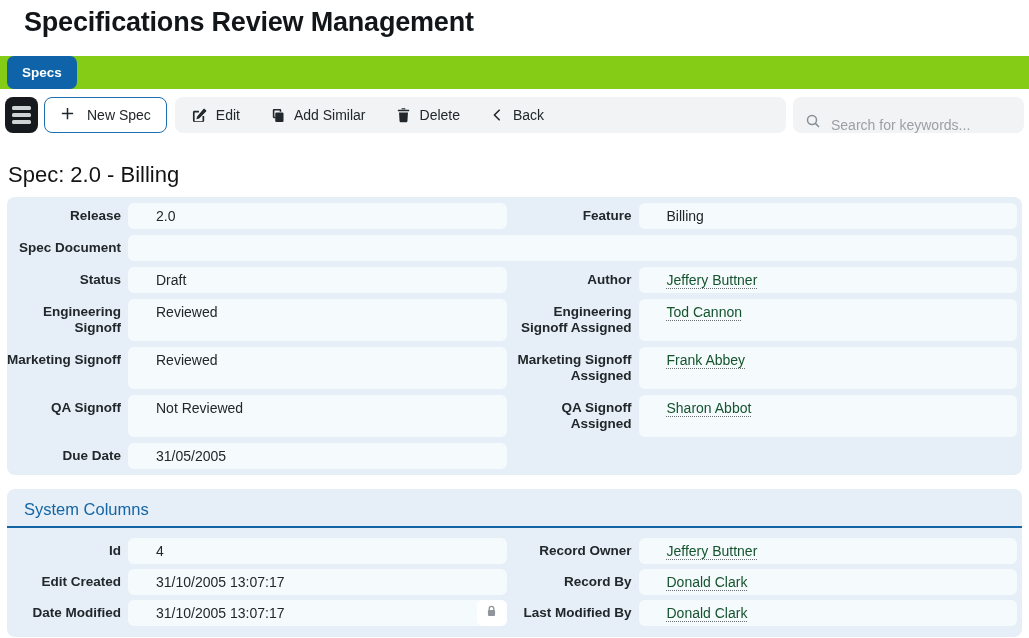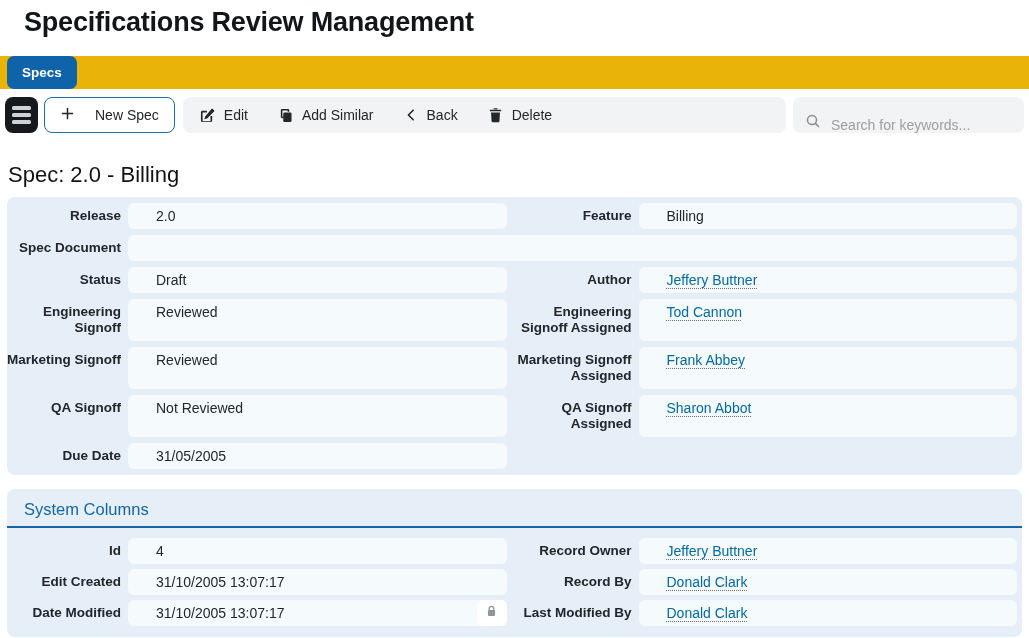--- a/index.html
+++ b/index.html
@@ -19,21 +19,21 @@
     font-weight: 700;
     letter-spacing: -0.2px;
     color: #121619;
     line-height: 36px;
   }
 
   
   .tab-strip {
     margin-top: 16px;
     height: 33px;
-    background: #eab308;
+    background: #84cc16;
     display: flex;
     align-items: stretch;
   }
   .tab {
     margin-left: 7px;
     padding: 0 15px;
     background: #0e63a9;
     color: #ffffff;
     font-size: 13.5px;
     font-weight: 700;
@@ -68,21 +68,21 @@
   .menu-btn .bar { width: 19px; height: 4px; border-radius: 1.5px; background: #cfd3d6; }
   .new-spec-btn {
     margin-left: 6px;
     height: 36px;
     padding: 0 15px;
     background: #ffffff;
     border: 1px solid #1a6fb0;
     border-radius: 8px;
     display: inline-flex;
     align-items: center;
-    gap: 20px;
+    gap: 12px;
     font-size: 14px;
     color: #21272a;
     cursor: pointer;
     flex: 0 0 auto;
   }
   .action-bar {
     margin-left: 8px;
     flex: 1 1 auto;
     background: #f1f3f5;
     border-radius: 8px;
@@ -161,21 +161,21 @@
     border-radius: 6px;
     padding: 4px 28px;
     font-size: 14px;
     line-height: 18px;
     color: #21272a;
     position: relative;
   }
   .frow.tall .fvalue { min-height: 42px; }
   .fvalue.fullspan { grid-column: 2 / 5; }
   .flink {
-    color: #0369a1;
+    color: #14532d;
     text-decoration: underline dotted;
     text-decoration-color: #6b7075;
     text-decoration-thickness: 1px;
     text-underline-offset: 3px;
     cursor: pointer;
   }
   .lock-badge {
     position: absolute;
     top: 0; right: 0; bottom: 0;
     width: 30px;
@@ -244,35 +244,35 @@
         <span>
           <svg width="15" height="15" viewBox="0 0 16 16" fill="#21272a">
               <path d="M4.3 1h6.4C11.4 1 12 1.6 12 2.3V4h-1.7V2.7H4.7v6.6H6V11H4.3C3.6 11 3 10.4 3 9.7V2.3C3 1.6 3.6 1 4.3 1z"></path>
               <rect x="5.6" y="4.8" width="8.8" height="10.2" rx="1.2"></rect>
             </svg>
         </span>
         <span>Add Similar</span>
       </button>
       <button class="action-btn">
         <span>
-          <svg width="14" height="14" viewBox="0 0 16 16" fill="none" stroke="#21272a" stroke-width="1.8" stroke-linecap="round" stroke-linejoin="round">
-              <path d="M10.5 2.5L5 8l5.5 5.5"></path>
-            </svg>
-        </span>
-        <span>Back</span>
-      </button>
-      <button class="action-btn">
-        <span>
           <svg width="15" height="16" viewBox="0 0 16 16" fill="#21272a">
               <path d="M6 .8h4v1.2H6z"></path>
               <rect x="2" y="2.4" width="12" height="1.7" rx="0.3"></rect>
               <path d="M3.2 5.4h9.6l-.6 9c-.1.8-.7 1.4-1.5 1.4H5.3c-.8 0-1.4-.6-1.5-1.4z"></path>
             </svg>
         </span>
         <span>Delete</span>
+      </button>
+      <button class="action-btn">
+        <span>
+          <svg width="14" height="14" viewBox="0 0 16 16" fill="none" stroke="#21272a" stroke-width="1.8" stroke-linecap="round" stroke-linejoin="round">
+              <path d="M10.5 2.5L5 8l5.5 5.5"></path>
+            </svg>
+        </span>
+        <span>Back</span>
       </button>
     </div>
 
     <div class="search-box">
       <span>
         <svg width="16" height="16" viewBox="0 0 16 16" fill="none" stroke="#878f96" stroke-width="1.5">
             <circle cx="7" cy="7" r="4.5"></circle>
             <path d="M10.4 10.4L14 14"></path>
           </svg>
       </span>

